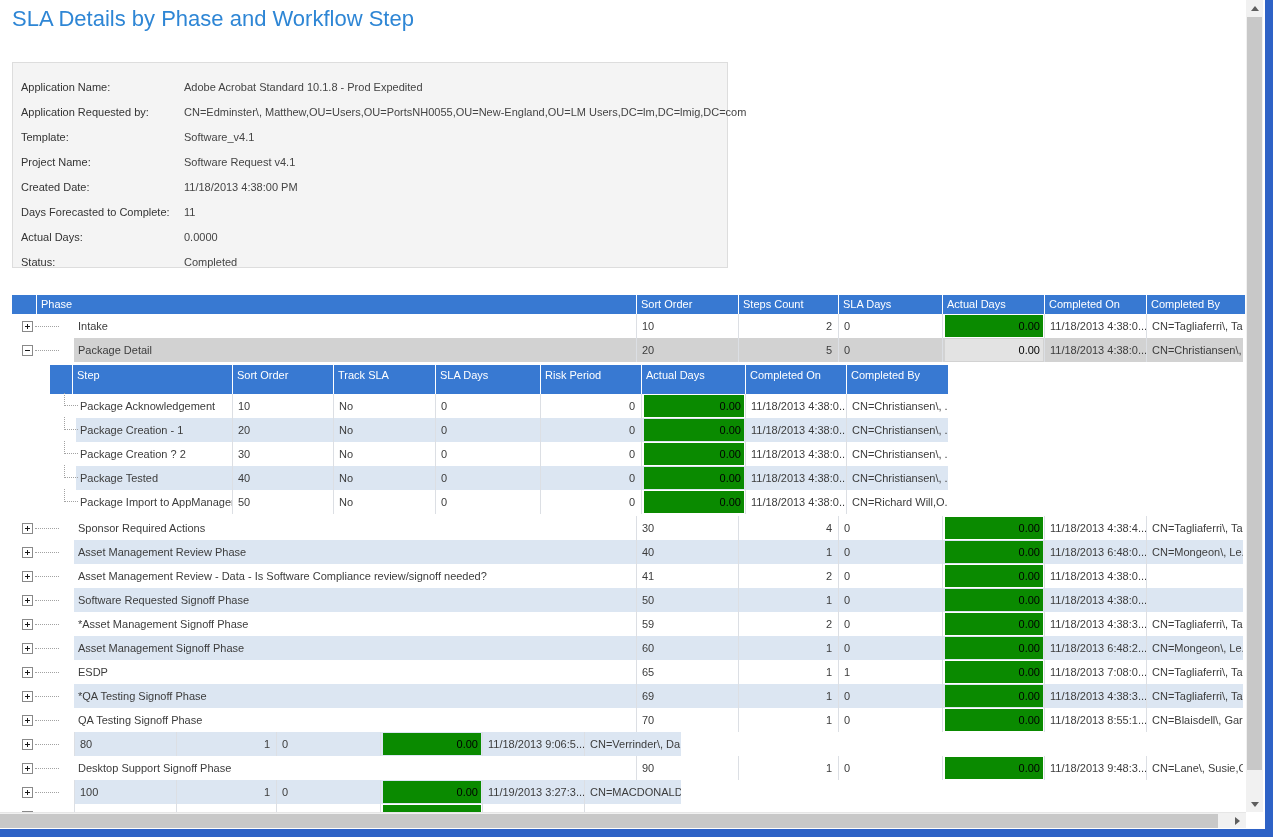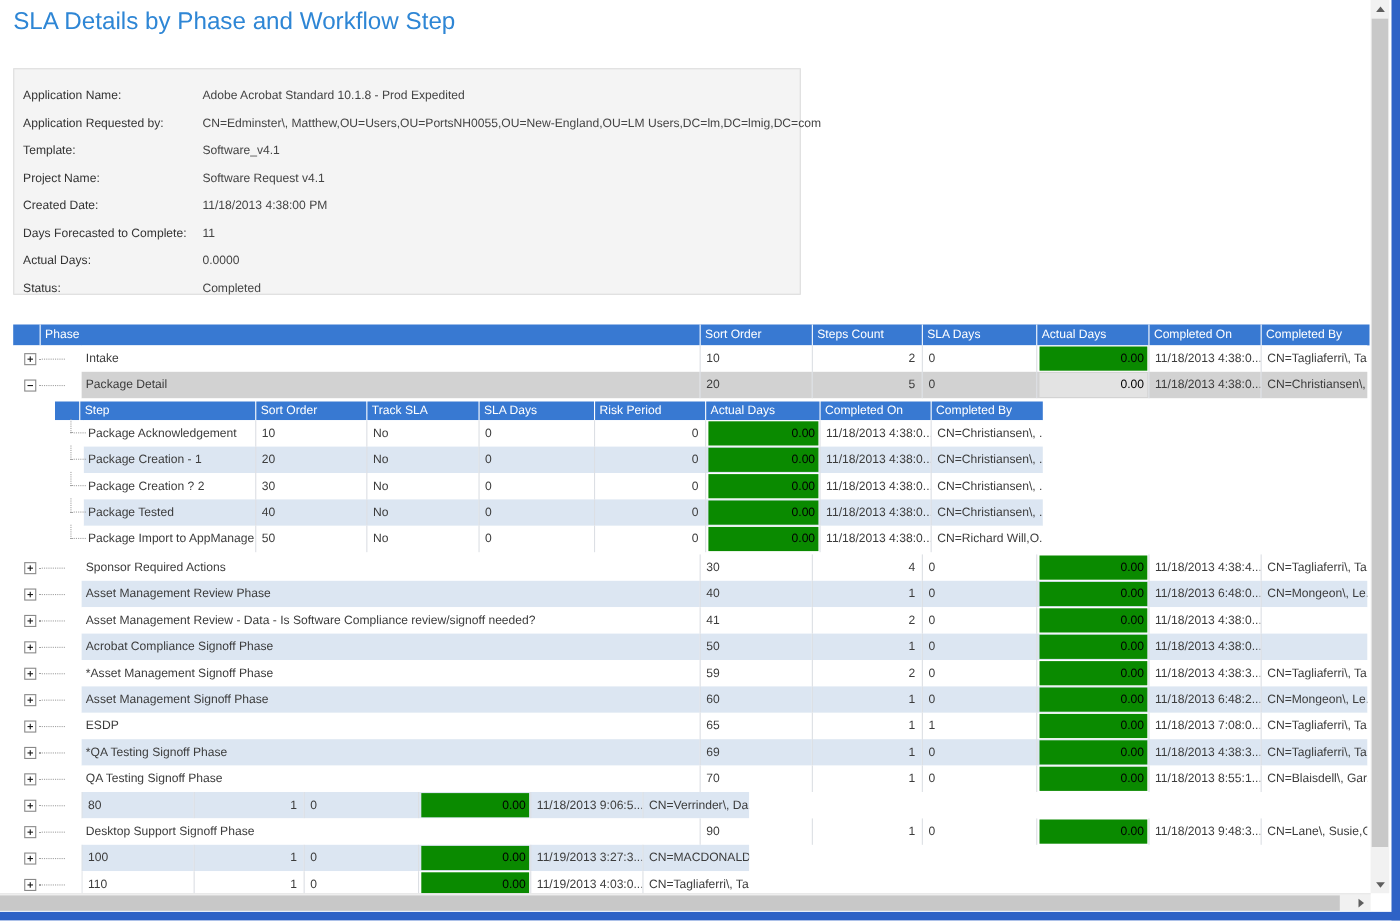--- a/index.html
+++ b/index.html
@@ -46,21 +46,21 @@
 
   
   .box{width:11px;height:11px;border:1px solid #898989;background:#fff;position:relative;flex:none;margin-left:10px;}
   .box::before{content:"";position:absolute;left:2px;top:4px;width:5px;height:1px;background:#1a1a1a;}
   .box.plus::after{content:"";position:absolute;left:4px;top:2px;width:1px;height:5px;background:#1a1a1a;}
   .dotline{flex:none;width:24px;height:0;border-top:1px dotted #a2a2a2;margin-left:2px;}
   .tree{position:absolute;left:14px;top:-1px;width:14px;height:13px;border-left:1px dotted #a2a2a2;border-bottom:1px dotted #a2a2a2;}
 
   
   .nested{margin-left:38px;width:898px;margin-top:3px;margin-bottom:2px;}
-  .nested .g-header{height:17px;line-height:21px;align-items:center;}
+  .nested .g-header{height:29px;line-height:21px;}
   .nested .g-gutter{width:26px;}
 
   
   .vscroll{position:absolute;left:1246px;top:0;width:17px;height:812px;background:#f1f1f1;}
   .v-thumb{position:absolute;left:1px;top:17px;width:15px;height:753px;background:#c8c8c8;}
   .sb-btn{position:absolute;width:17px;height:16px;display:flex;align-items:center;justify-content:center;}
   .sb-up{top:0;} .sb-down{bottom:0;}
   .hscroll{position:absolute;left:0;top:812px;width:1246px;height:16px;background:#f1f1f1;border-top:1px solid #e6e6e6;}
   .h-thumb{position:absolute;left:0;top:1px;width:1218px;height:14px;background:#c8c8c8;}
   .sb-btn.right{right:0;height:16px;}
@@ -285,21 +285,21 @@
           <div class="fill green">0.00</div>
         </div>
         <div class="g-cell pl bg-plain" style="width: 102px;">11/18/2013 4:38:0...</div>
         <div class="g-cell pl bg-plain" style="width: 97px;"></div>
       </div>
       <div class="g-row">
         <div class="g-gutter">
           <div class="box plus"></div>
           <div class="dotline"></div>
         </div>
-        <div class="g-cell phase bg-alt" style="width: 562px;">Acrobat Compliance Signoff Phase</div>
+        <div class="g-cell phase bg-alt" style="width: 562px;">Software Requested Signoff Phase</div>
         <div class="g-cell pl bg-alt" style="width: 102px;">50</div>
         <div class="g-cell num bg-alt" style="width: 100px;">1</div>
         <div class="g-cell pl bg-alt" style="width: 104px;">0</div>
         <div class="g-cell bg-alt" style="width: 102px;">
           <div class="fill green">0.00</div>
         </div>
         <div class="g-cell pl bg-alt" style="width: 102px;">11/18/2013 4:38:0...</div>
         <div class="g-cell pl bg-alt" style="width: 97px;"></div>
       </div>
       <div class="g-row">

